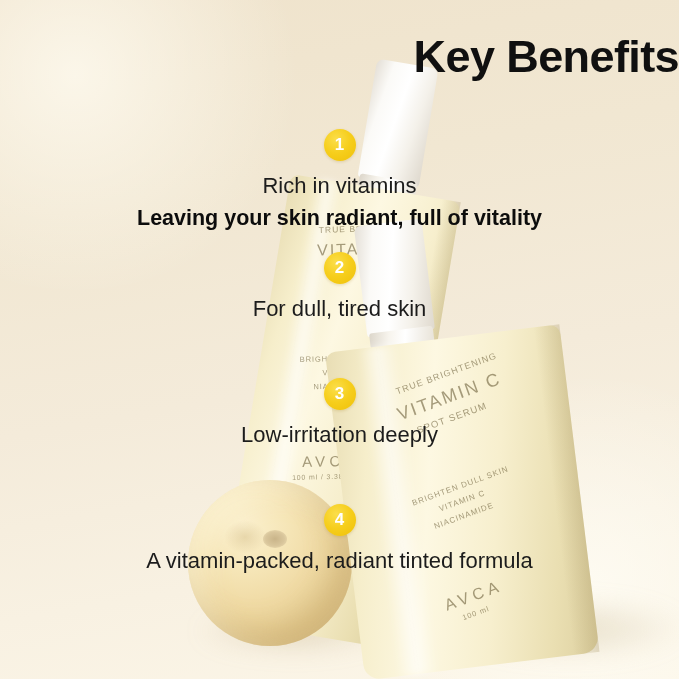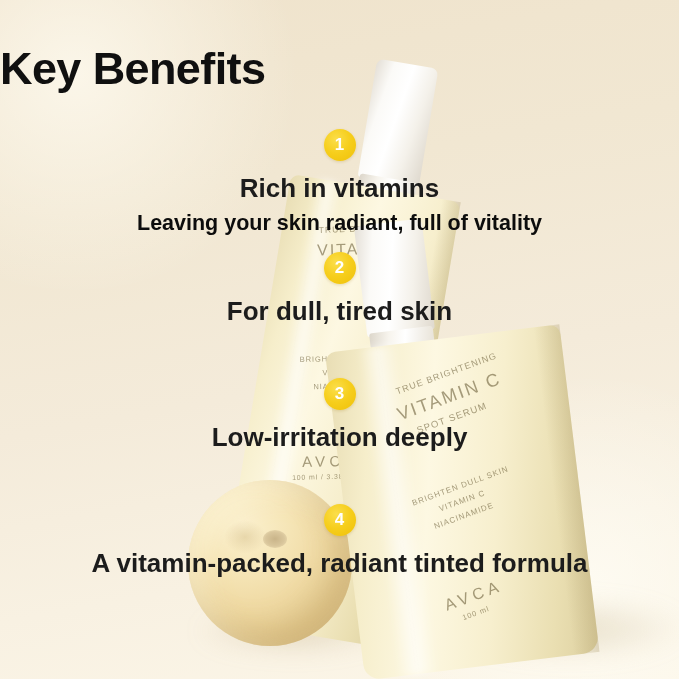--- a/index.html
+++ b/index.html
@@ -70,29 +70,29 @@
     box-shadow:inset -16px -14px 30px rgba(172,140,78,.3),
                inset 12px 10px 26px rgba(255,250,226,.55);}
   #fruit .navel{position:absolute;left:46%;top:30%;width:24px;height:18px;border-radius:50%;
     background:radial-gradient(ellipse at 50% 50%,#C9B489 0%,#D9C69C 55%,rgba(217,198,156,0) 100%);}
   #fruit .speck{position:absolute;left:22%;top:24%;width:42px;height:34px;border-radius:50%;
     background:radial-gradient(ellipse at 50% 50%,rgba(198,172,116,.35),rgba(198,172,116,0) 70%);}
 
   
   #copy{position:absolute;inset:0;}
 
-  #title{position:absolute;left:0;right:0;top:46px;text-align:left;
+  #title{position:absolute;left:0;right:0;top:34px;text-align:right;
     font-size:45px;font-weight:bold;color:#101010;letter-spacing:-.6px;line-height:1;}
 
   .block{position:absolute;left:0;right:0;text-align:center;}
   .badge{width:32px;height:32px;border-radius:50%;margin:0 auto;
     background:radial-gradient(circle at 38% 32%,#FBDE4A 0%,#F6CE1C 48%,#EFC009 100%);
     color:#FFFFFF;font-size:17px;font-weight:bold;line-height:32px;
     box-shadow:0 1px 3px rgba(150,115,10,.22);}
-  .line-a{margin-top:12px;font-size:26px;font-weight:bold;color:#1C1C1C;line-height:1.18;}
+  .line-a{margin-top:12px;font-size:22px;font-weight:normal;color:#1C1C1C;line-height:1.18;}
   .line-b{margin-top:7px;font-size:21.5px;font-weight:bold;color:#0C0C0C;line-height:1.18;}
 
   #b1{top:129px;} #b2{top:252px;} #b3{top:378px;} #b4{top:504px;}
 </style>
 </head>
 <body>
 
 <div id="stage">
 
   <div class="glow glow-tl"></div>

